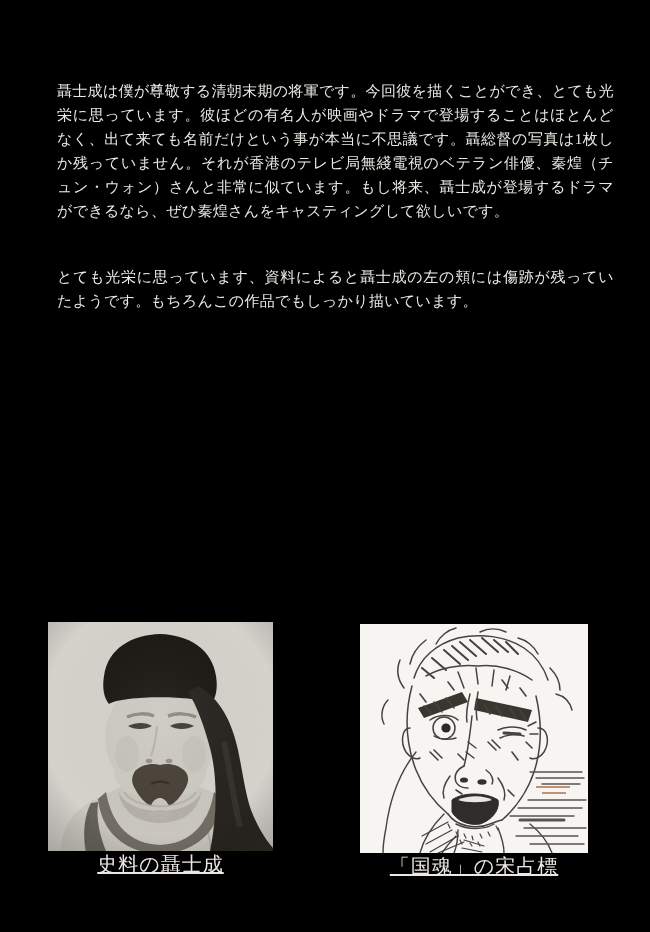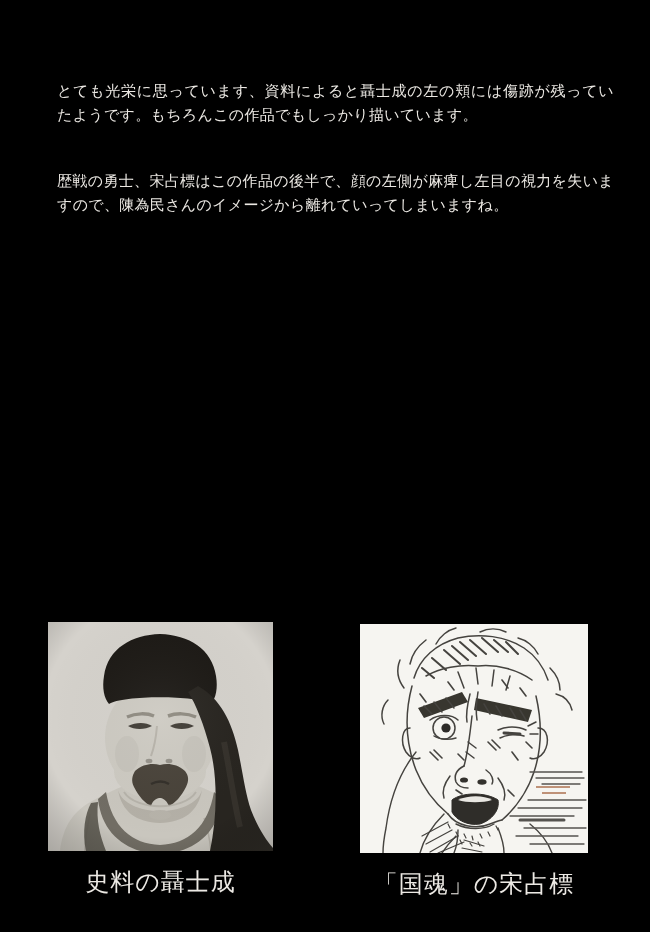--- a/index.html
+++ b/index.html
@@ -13,32 +13,33 @@
   .text-block { position:absolute; left:57px; top:79px; width:557px; }
   .text-block p {
     margin:0 0 42px 0; font-size:15px; line-height:24px;
     text-align:justify; letter-spacing:0.3px; color:var(--fg);
   }
   .fig { position:absolute; margin:0; text-align:center; }
   .fig-left  { left:48px;  top:622px; width:225px; }
   .fig-right { left:360px; top:624px; width:228px; }
   .fig svg { display:block; }
   .fig figcaption {
-    margin-top:15px; font-size:24px; letter-spacing:1px; color:var(--fg);
+    margin-top:0; font-size:20px; letter-spacing:1px; color:var(--fg);
     white-space:nowrap;
+    text-decoration:underline;
   }
 </style>
 </head>
 <body>
 
 <div class="page">
 
   <div class="text-block">
+    <p>聶士成は僕が尊敬する清朝末期の将軍です。今回彼を描くことができ、とても光栄に思っています。彼ほどの有名人が映画やドラマで登場することはほとんどなく、出て来ても名前だけという事が本当に不思議です。聶総督の写真は1枚しか残っていません。それが香港のテレビ局無綫電視のベテラン俳優、秦煌（チュン・ウォン）さんと非常に似ています。もし将来、聶士成が登場するドラマができるなら、ぜひ秦煌さんをキャスティングして欲しいです。</p>
     <p>とても光栄に思っています、資料によると聶士成の左の頬には傷跡が残っていたようです。もちろんこの作品でもしっかり描いています。</p>
-    <p>歴戦の勇士、宋占標はこの作品の後半で、顔の左側が麻痺し左目の視力を失いますので、陳為民さんのイメージから離れていってしまいますね。</p>
   </div>
 
   <figure class="fig fig-left">
     <svg width="225" height="229" viewBox="0 0 225 229" aria-hidden="true">
       <defs>
         <radialGradient id="vg" cx="50%" cy="42%" r="80%">
           <stop offset="0%" stop-color="#ffffff" stop-opacity="0.06"></stop>
           <stop offset="65%" stop-color="#000000" stop-opacity="0"></stop>
           <stop offset="100%" stop-color="#2e2c27" stop-opacity="0.28"></stop>
         </radialGradient>

